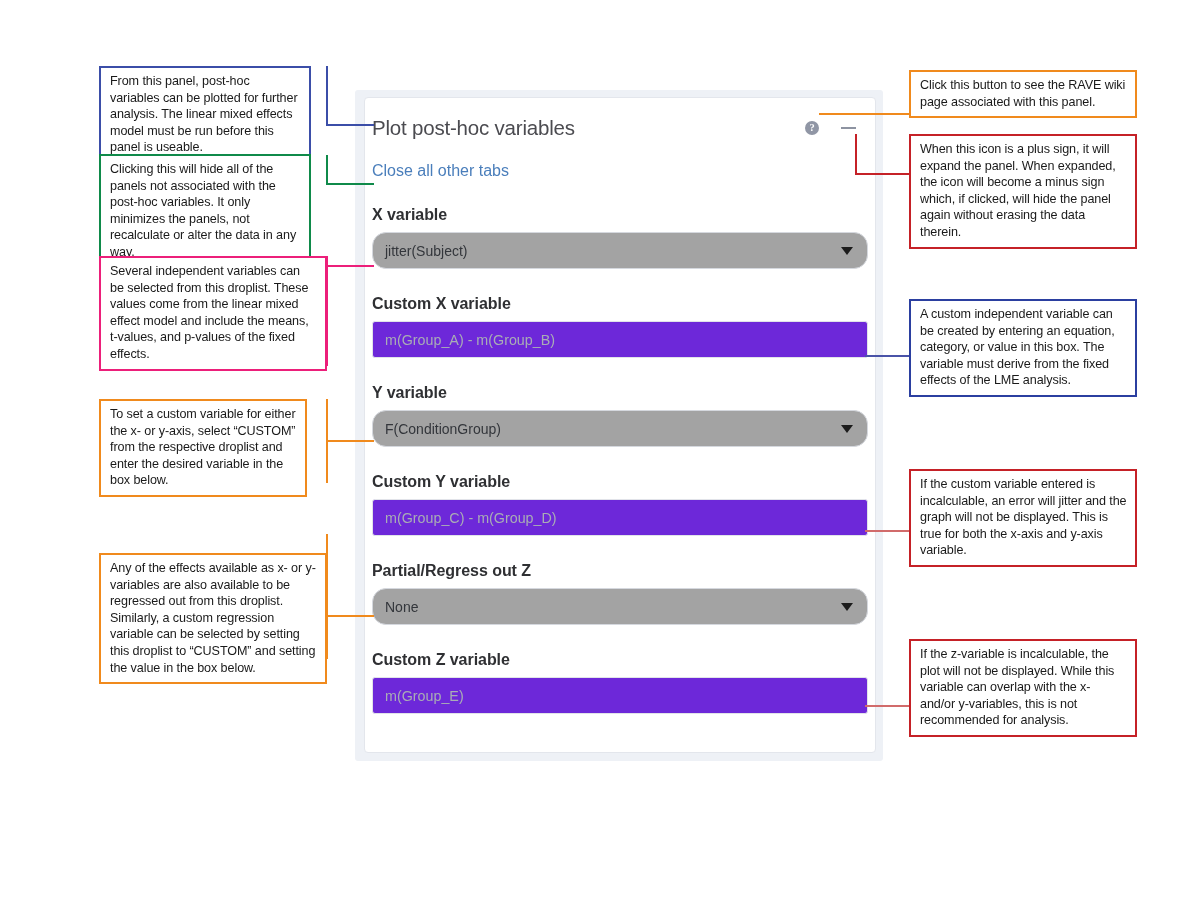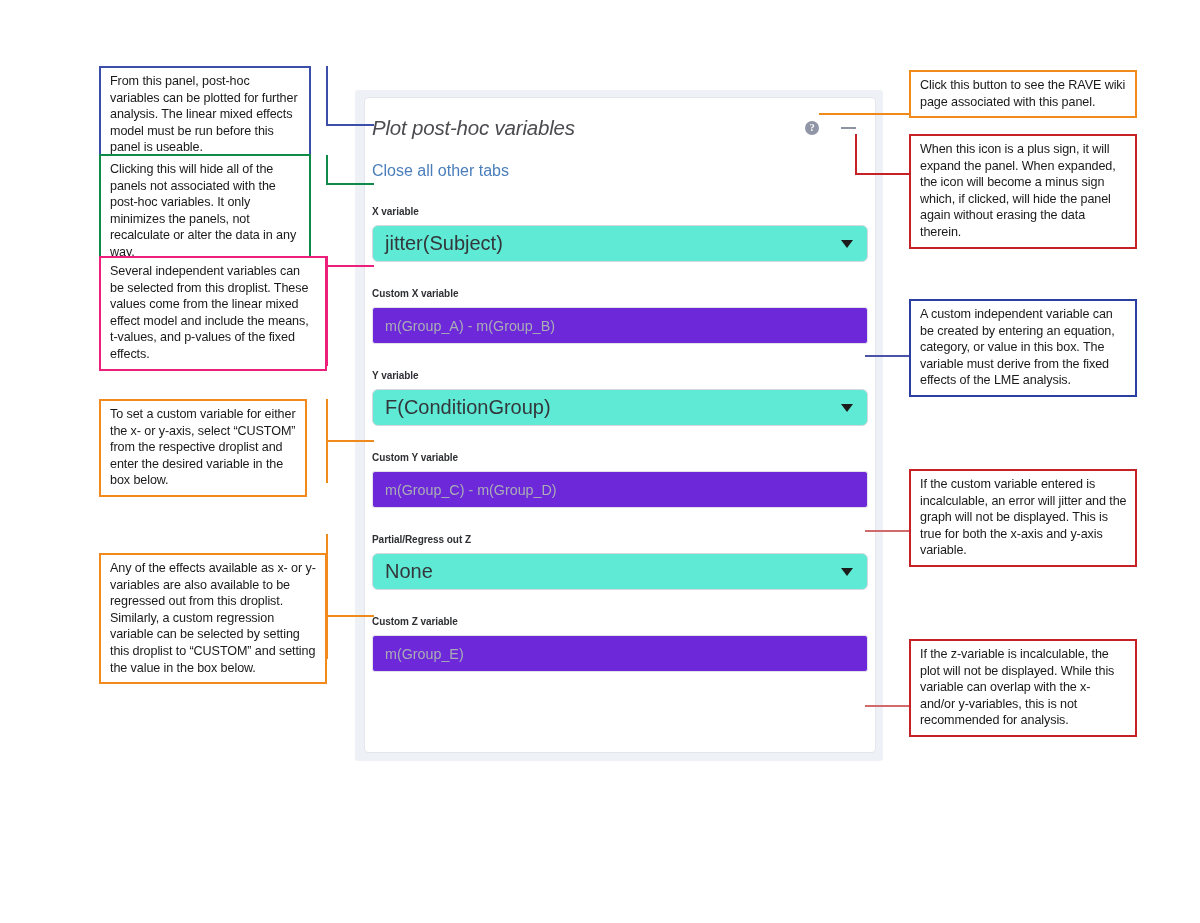--- a/index.html
+++ b/index.html
@@ -77,21 +77,20 @@
     justify-content:space-between;
     padding-right:12px;
     box-sizing:border-box;
   }
   .panel-title{
     font-size:20.5px;
     font-weight:400;
     color:#4b4b50;
     letter-spacing:-0.2px;
     white-space:nowrap;
-    font-style:italic;
   }
   .head-icons{display:flex;align-items:center;gap:22px;}
   .help-icon{
     width:14px;height:14px;border-radius:50%;
     background:#9096a5;
     color:#ffffff;
     font-size:10.5px;
     font-weight:700;
     line-height:14px;
     text-align:center;
@@ -107,37 +106,37 @@
   .close-tabs{
     margin-top:10px;
     font-size:16px;
     color:#4a7ebb;
     cursor:pointer;
     display:inline-block;
   }
 
   .field{margin-top:26px;}
   .field-label{
-    font-size:10px;
+    font-size:16px;
     font-weight:700;
     color:#2f3033;
     margin-bottom:8px;
     letter-spacing:-0.05px;
   }
   .select-box{
     position:relative;
     height:37px;
     border:1px solid #d5d8de;
-    border-radius:6px;
-    background:#5eead4;
+    border-radius:14px;
+    background:#a3a3a3;
     display:flex;
     align-items:center;
     padding:0 12px;
     box-sizing:border-box;
-    font-size:20px;
+    font-size:14px;
     color:#33363b;
     cursor:pointer;
   }
   .caret{
     position:absolute;
     right:14px;top:50%;
     transform:translateY(-50%);
     width:0;height:0;
     border-left:6px solid transparent;
     border-right:6px solid transparent;

